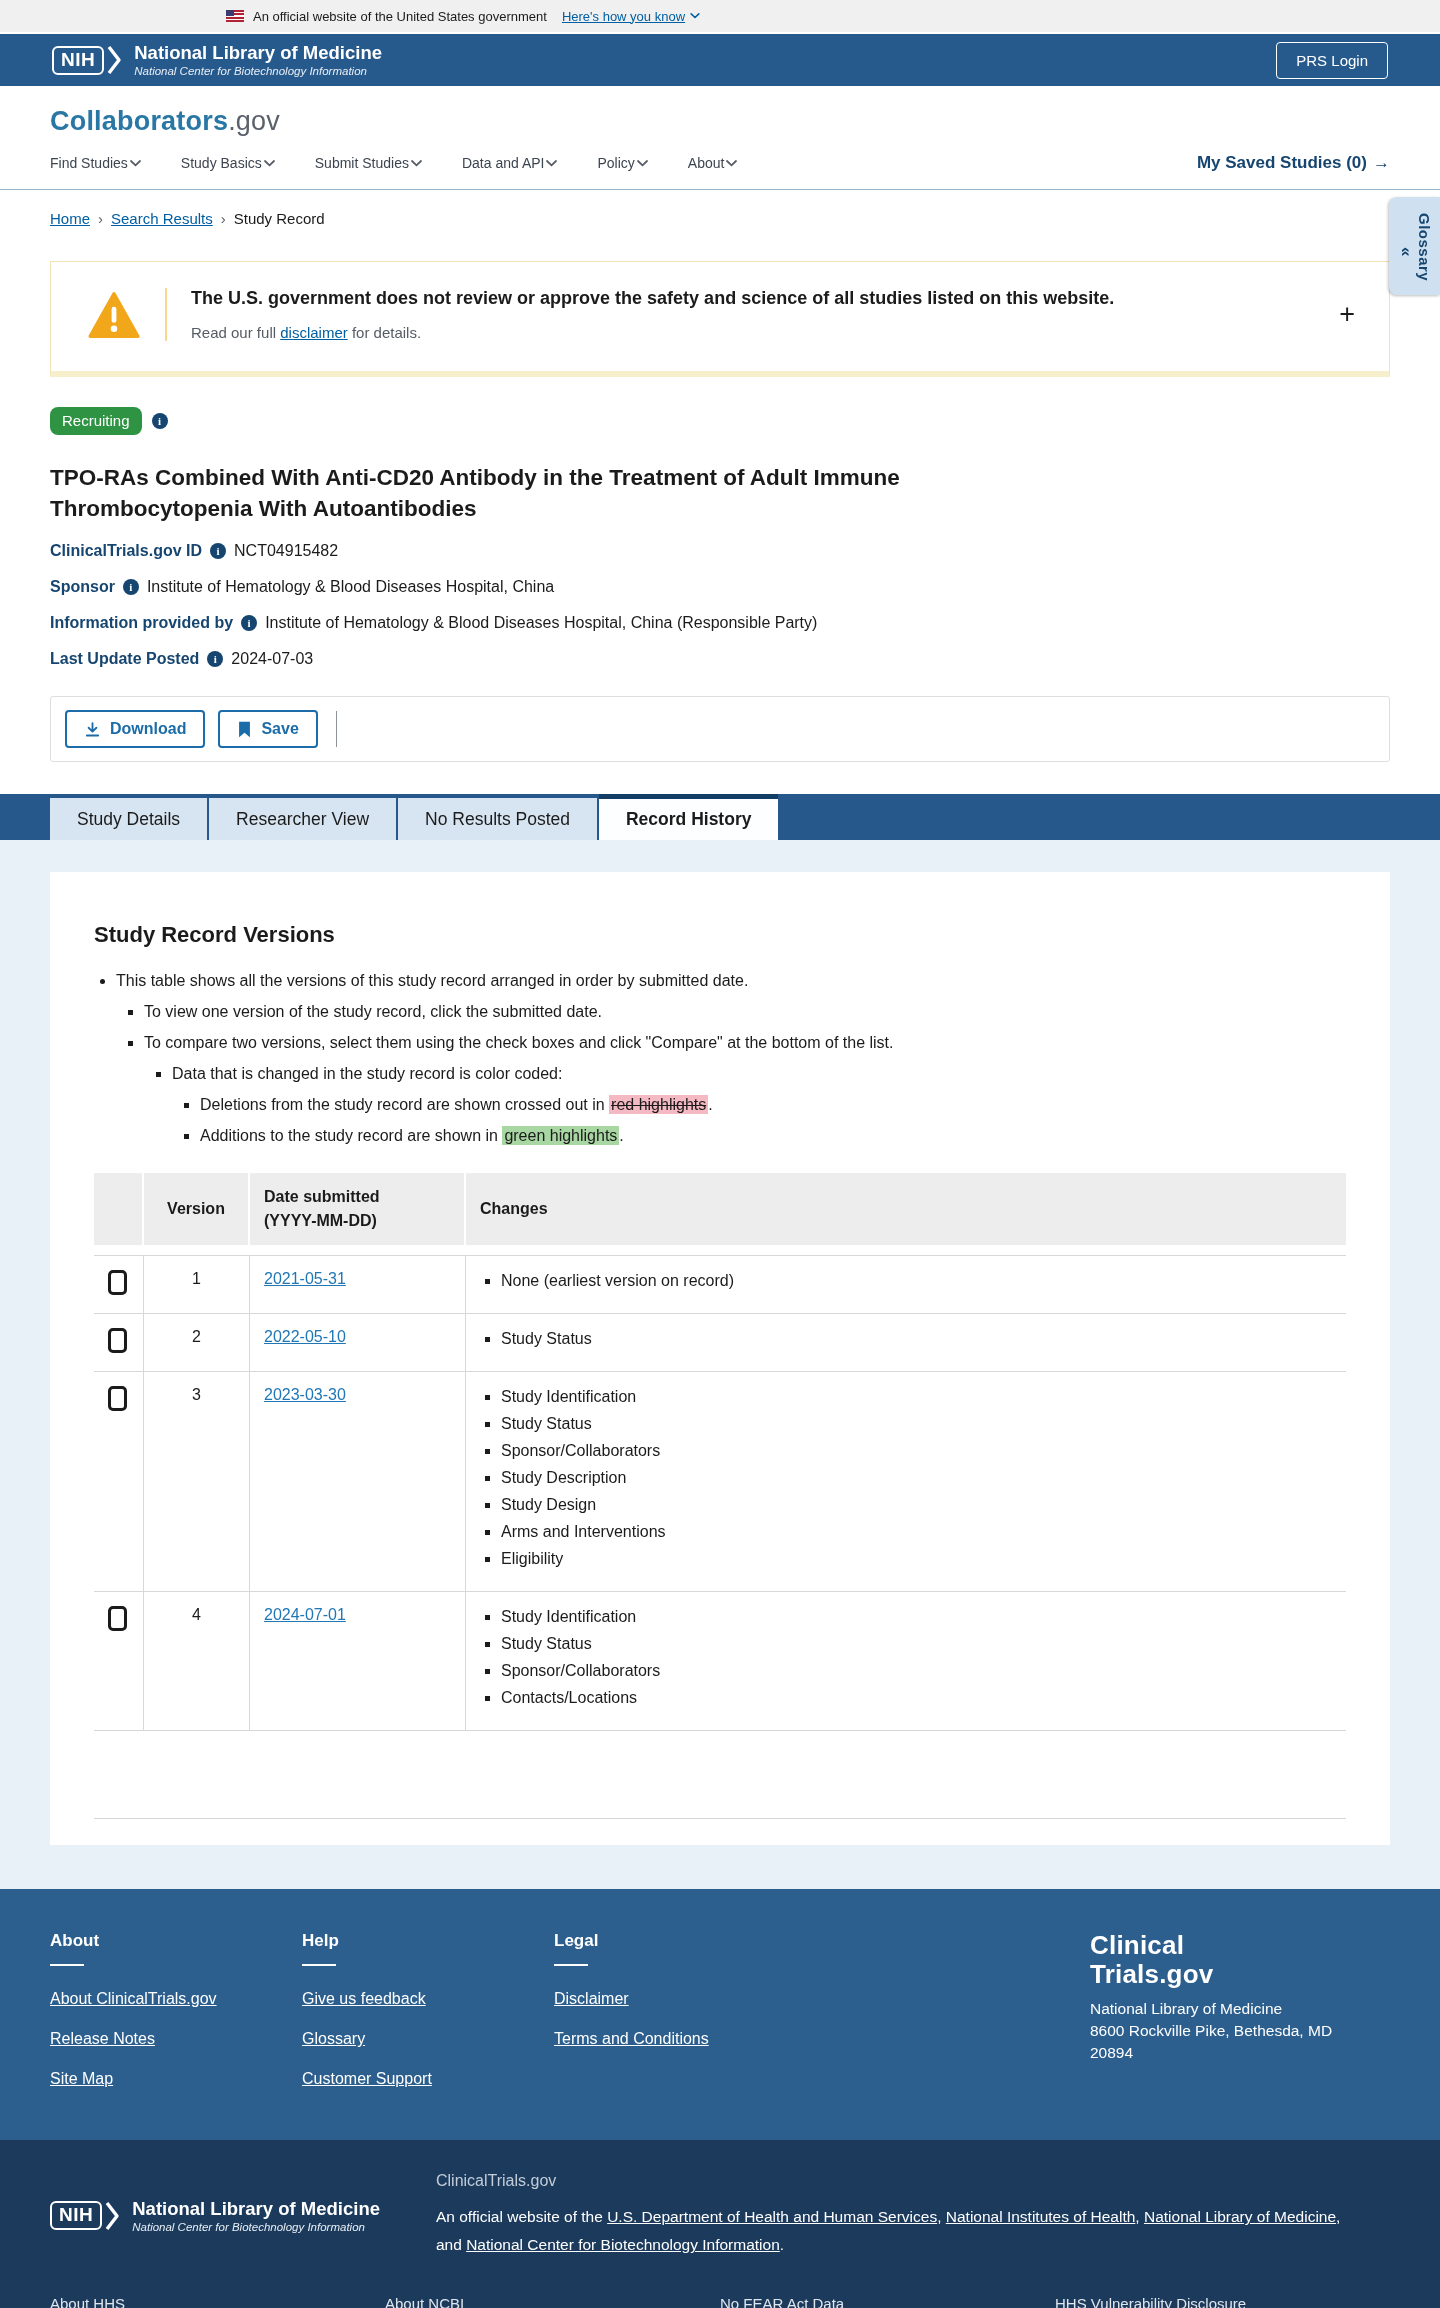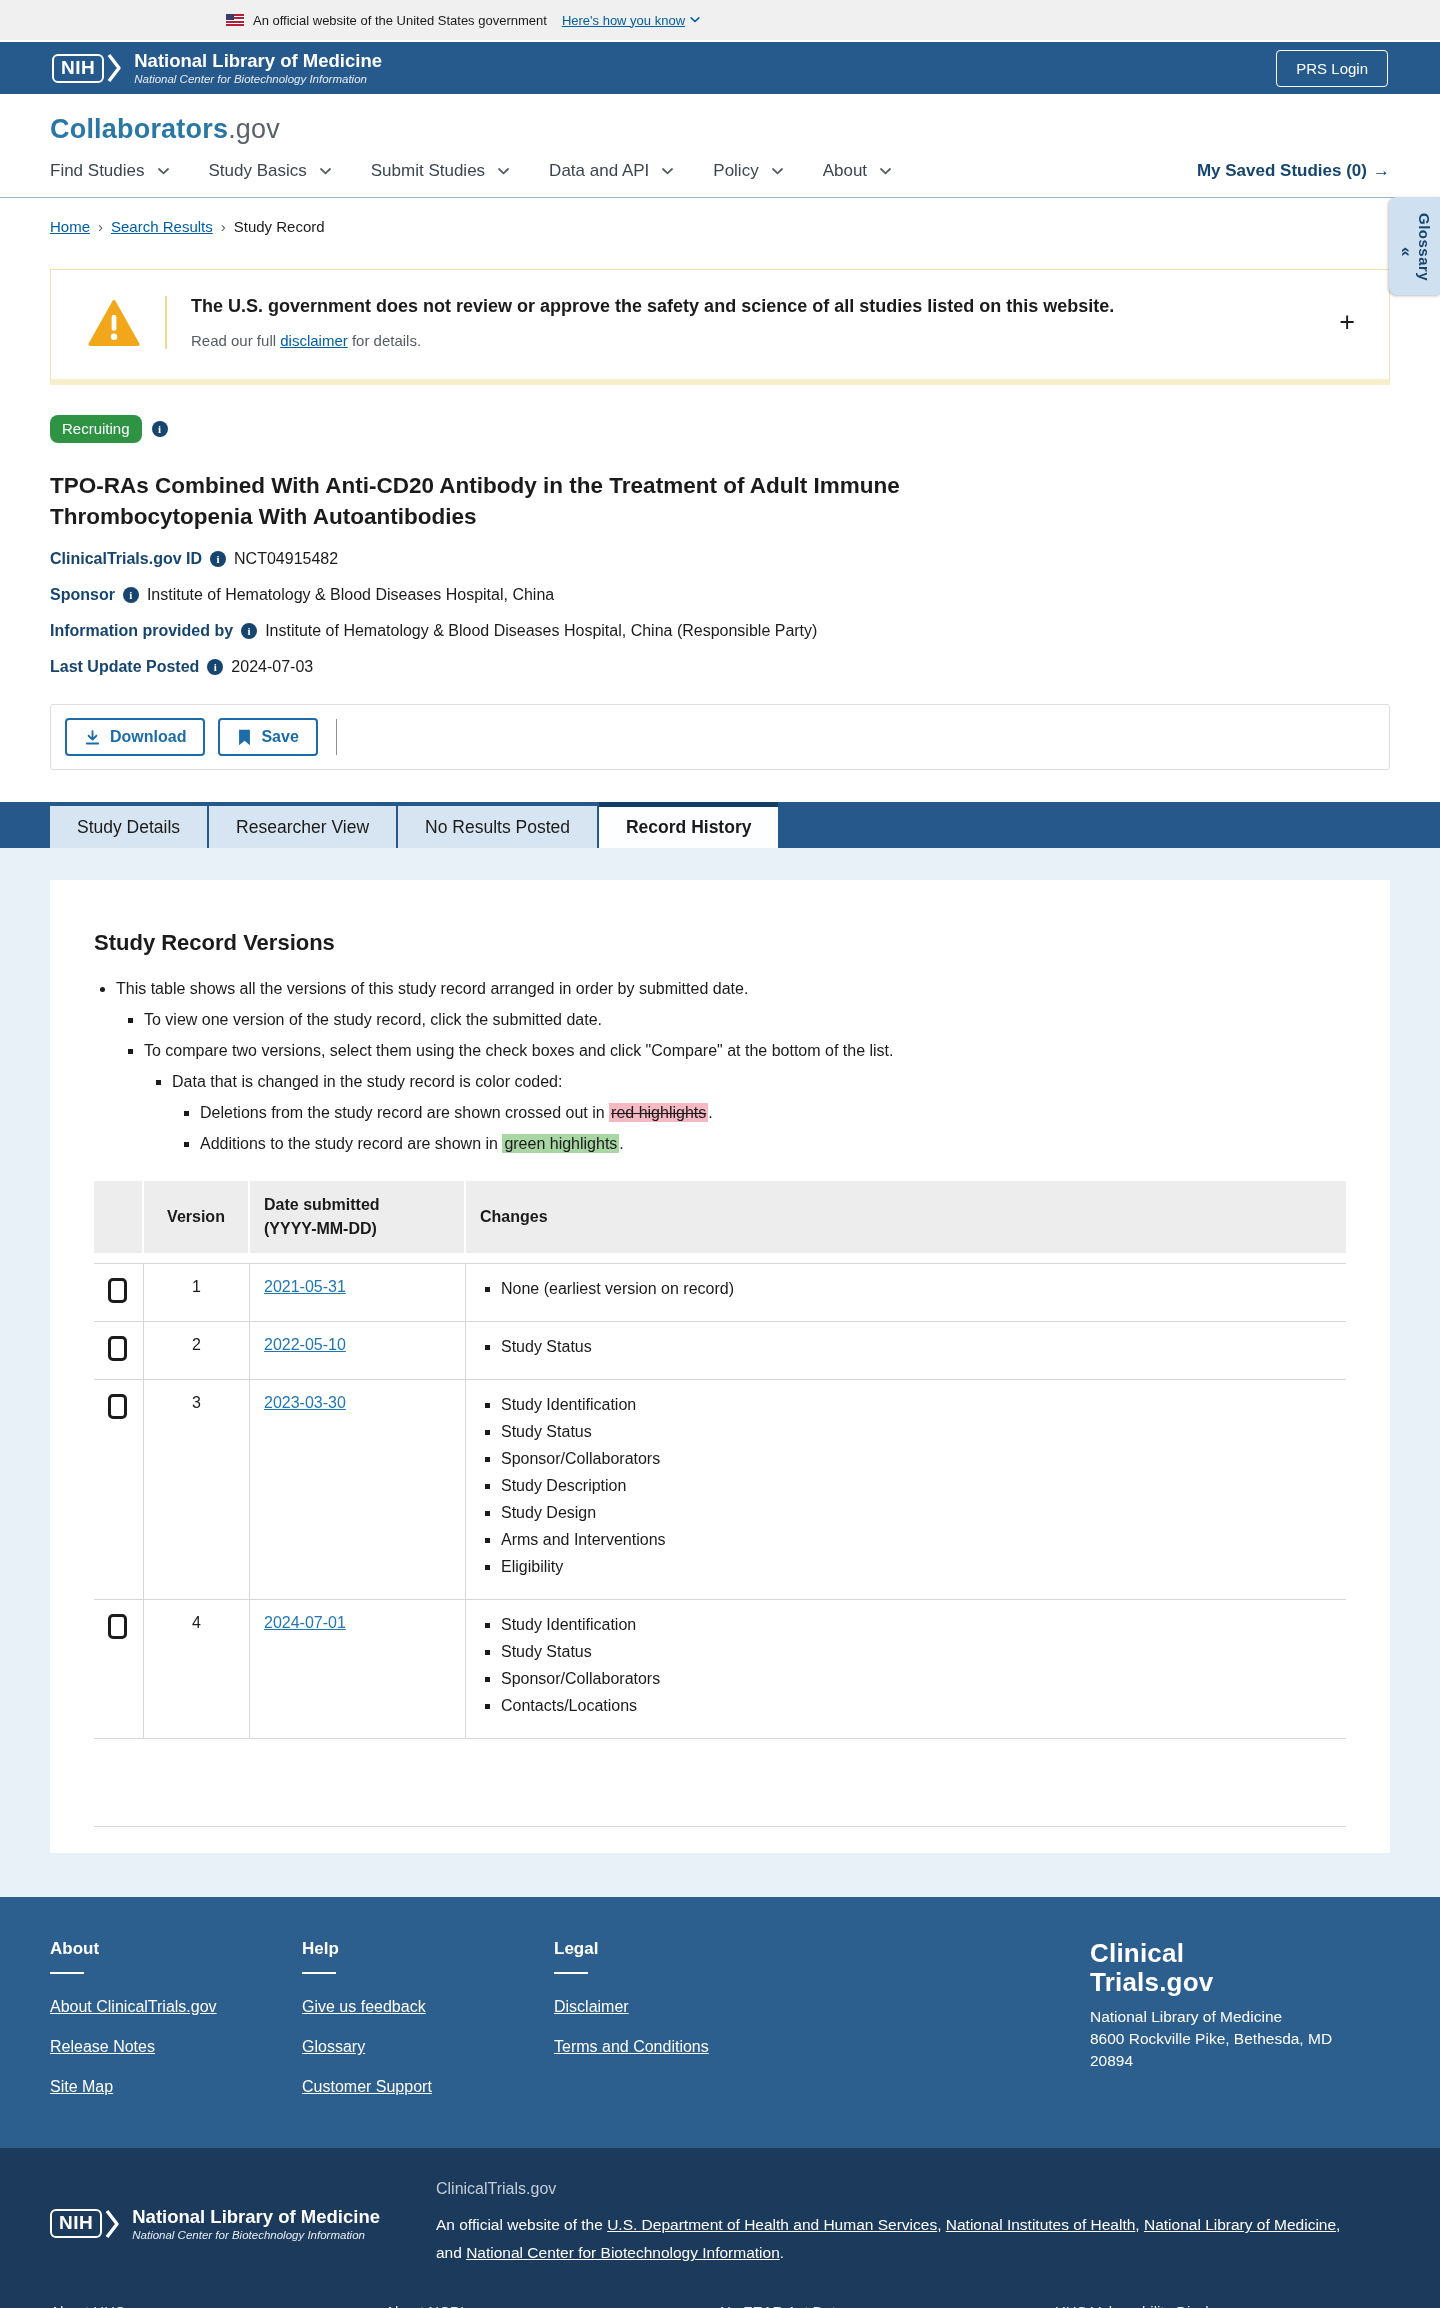--- a/index.html
+++ b/index.html
@@ -5,21 +5,21 @@
   * { box-sizing: border-box; }
   html,body { margin:0; padding:0; }
   body {
     width:1440px; position:relative; background:#fff;
     font-family:"Liberation Sans", sans-serif; color:#1b1b1b;
     overflow-x:hidden;
   }
   a { cursor:pointer; }
 
   
-  .usa-banner { background:#f0f0f0; height:40px; display:flex; align-items:center; font-size:13px; }
+  .usa-banner { background:#f0f0f0; height:32px; display:flex; align-items:center; font-size:13px; }
   .usa-banner-inner { width:1024px; margin:0 auto; display:flex; align-items:center; gap:9px; padding-left:18px; }
   .flag { width:18px; height:12px; position:relative; display:inline-block;
           background:repeating-linear-gradient(180deg,#b22234 0 1.7px,#fff 1.7px 3.4px); }
   .flag::after { content:""; position:absolute; left:0; top:0; width:7.5px; height:6px; background:#3c3b6e; }
   .how-link { color:#005ea2; text-decoration:underline; display:inline-flex; align-items:center; gap:5px; margin-left:6px; }
 
   
   .nlm-header { background:#265a8c; border-top:2px solid #fff; height:54px;
                 display:flex; align-items:center; justify-content:space-between; padding:0 52px; }
   .nih-lockup { display:flex; align-items:center; gap:12px; color:#fff; }
@@ -30,21 +30,21 @@
   .prs-btn { background:transparent; border:1px solid #fff; border-radius:4px; color:#fff;
              font-size:15px; padding:9px 19px; font-family:inherit; }
 
   
   .site-header { border-bottom:1px solid #98b3cc; }
   .site-header-inner { padding:20px 50px 0; }
   .ct-logo { font-size:27px; font-weight:bold; color:#2977a5; letter-spacing:.2px; }
   .ct-logo .suffix { color:#5b616b; font-weight:normal; }
   .nav-row { display:flex; align-items:center; justify-content:space-between; margin-top:16px; padding-bottom:16px; }
   .main-nav { display:flex; gap:40px; }
-  .nav-item { display:flex; align-items:center; gap:13px; font-size:17px; color:#3d4551; cursor:pointer; }
+  .nav-item { display:flex; align-items:center; gap:2px; font-size:14px; color:#3d4551; cursor:pointer; }
   .saved-link { display:flex; align-items:center; gap:6px; font-size:17px; color:#16456f; font-weight:bold; cursor:pointer; }
 
   
   .breadcrumb { padding:20px 50px 14px; font-size:15px; display:flex; align-items:center; gap:8px; }
   .crumb-link { color:#005ea2; text-decoration:underline; }
   .crumb-sep { color:#5b616b; }
 
   
   .glossary-tab { position:absolute; right:0; top:197px; background:#cfe1f0; color:#16456f;
                   border-radius:8px 0 0 8px; padding:16px 7px 14px; box-shadow:-1px 1px 3px rgba(0,0,0,.25);

